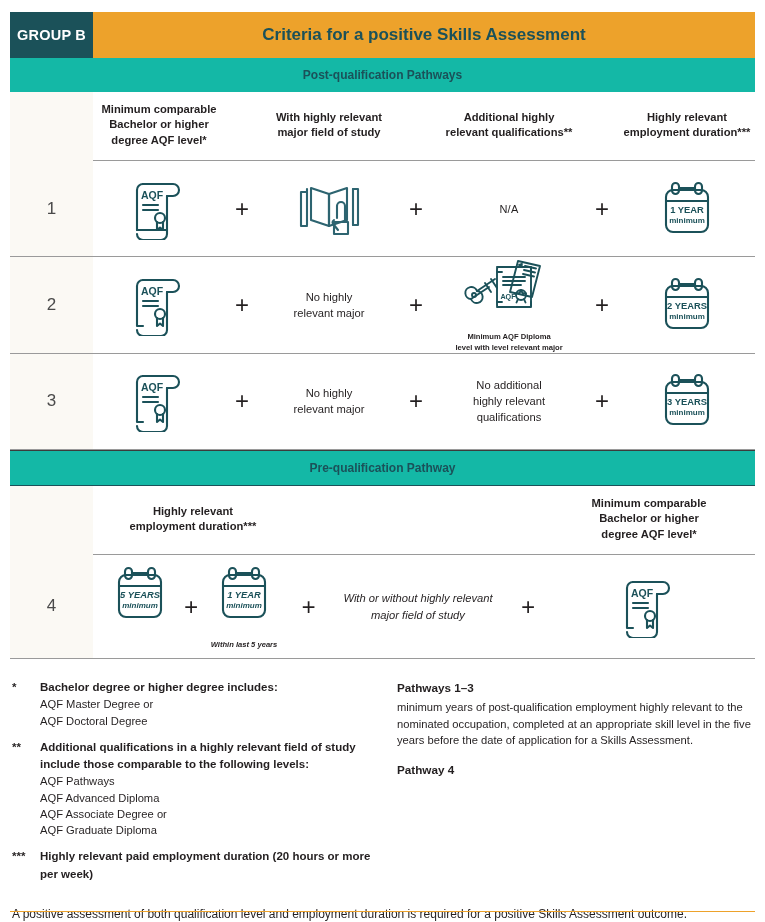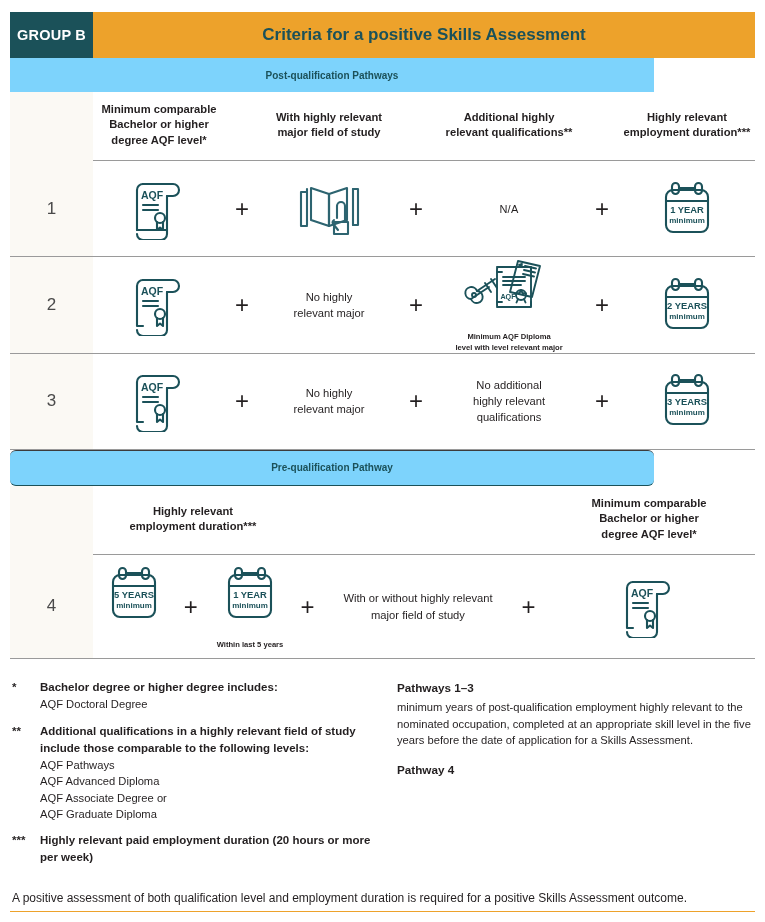--- a/index.html
+++ b/index.html
@@ -44,36 +44,35 @@
     color: #1b5159;
     font-weight: bold;
     font-size: 17px;
     display: flex;
     align-items: center;
     justify-content: center;
   }
 
   
   .section-band {
-    width: 644px;
-    background: #7dd3fc;
+    width: 745px;
+    background: #14b8a6;
     color: #1b5159;
     font-weight: bold;
-    font-size: 10px;
+    font-size: 12px;
     height: 34px;
     display: flex;
     align-items: center;
     justify-content: center;
     position: relative;
   }
   .section-band.pre {
     border-top: 1.5px solid #3c3c3c;
     border-bottom: 1.5px solid #1b5159;
     height: 36px;
-    border-radius: 6px;
   }
 
   
   .tbl {
     width: 745px;
     border-collapse: collapse;
     table-layout: fixed;
   }
   .tbl td { padding: 0; vertical-align: middle; }
 
@@ -125,21 +124,21 @@
   .caption {
     font-size: 7.6px;
     font-weight: bold;
     line-height: 1.35;
     color: #231f20;
     text-align: center;
     margin-top: 15px;
   }
 
   .icon-wrap { display: flex; flex-direction: column; align-items: center; justify-content: center; }
-  .icon-row { display: flex; align-items: center; justify-content: center; gap: 13px; }
+  .icon-row { display: flex; align-items: center; justify-content: center; gap: 7px; font-style: italic; }
 
   
   .footnotes {
     display: flex;
     width: 745px;
     margin-top: 20px;
     padding-left: 2px;
   }
   .fn-left { width: 385px; padding-right: 10px; }
   .fn-right { flex: 1; }
@@ -488,20 +487,21 @@
   </tbody>
     </table>
 
   <div class="footnotes">
     <div class="fn-left">
 
       <div class="fn-item">
         <div class="fn-mark">*</div>
         <div class="fn-body">
           <div class="fn-head">Bachelor degree or higher degree includes:</div>
+          <div class="fn-sub">AQF Master Degree or</div>
           <div class="fn-sub">AQF Doctoral Degree</div>
         </div>
       </div>
 
       <div class="fn-item">
         <div class="fn-mark">**</div>
         <div class="fn-body">
           <div class="fn-head">Additional qualifications in a highly relevant field of study include those comparable to the following levels:</div>
           <div class="fn-sub">AQF Pathways</div>
           <div class="fn-sub">AQF Advanced Diploma</div>

